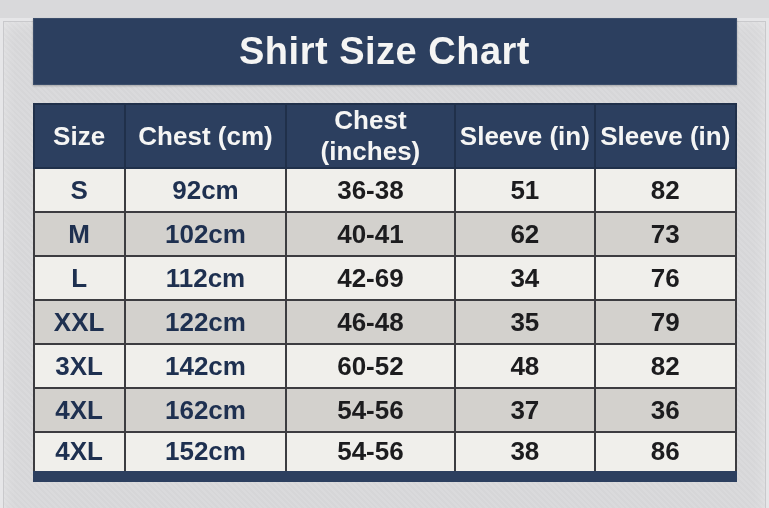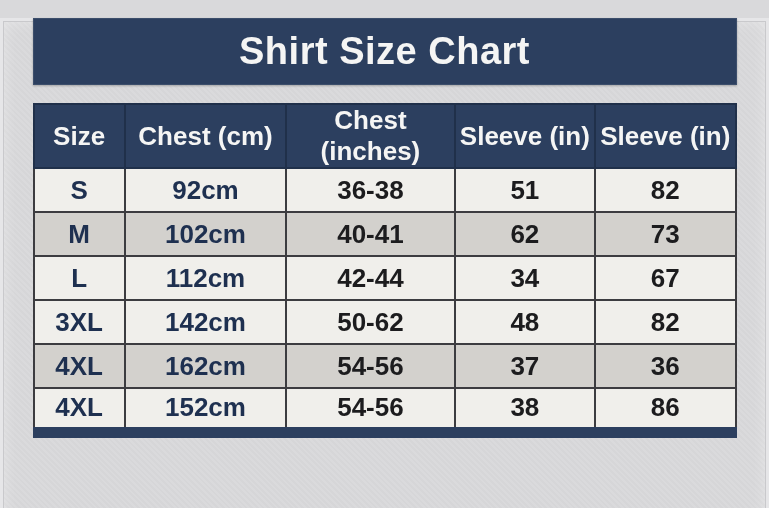--- a/index.html
+++ b/index.html
@@ -119,28 +119,35 @@
           <tr class="gray">
     <td class="navy-col">M</td>
     <td class="navy-col">102cm</td>
     <td>40-41</td>
     <td>62</td>
     <td>73</td>
   </tr>
           <tr class="light">
     <td class="navy-col">L</td>
     <td class="navy-col">112cm</td>
-    <td>42-44</td>
+    <td>42-69</td>
     <td>34</td>
-    <td>67</td>
+    <td>76</td>
+  </tr>
+          <tr class="gray">
+    <td class="navy-col">XXL</td>
+    <td class="navy-col">122cm</td>
+    <td>46-48</td>
+    <td>35</td>
+    <td>79</td>
   </tr>
           <tr class="light">
     <td class="navy-col">3XL</td>
     <td class="navy-col">142cm</td>
-    <td>50-62</td>
+    <td>60-52</td>
     <td>48</td>
     <td>82</td>
   </tr>
           <tr class="gray">
     <td class="navy-col">4XL</td>
     <td class="navy-col">162cm</td>
     <td>54-56</td>
     <td>37</td>
     <td>36</td>
   </tr>

